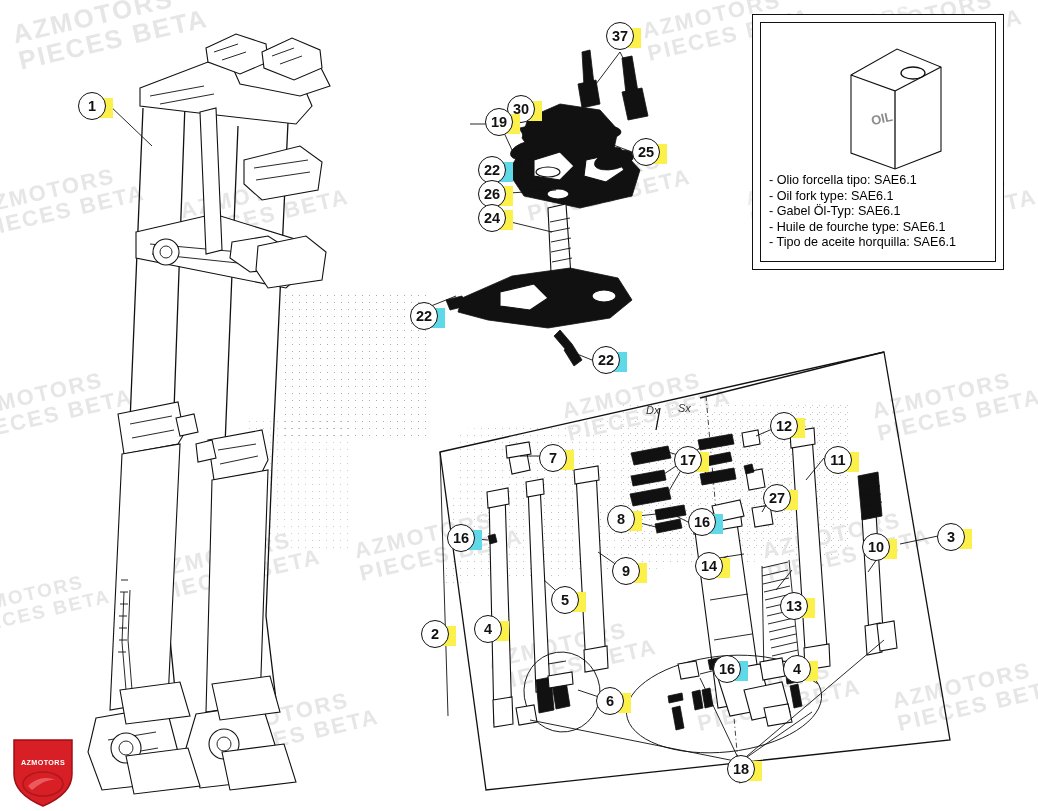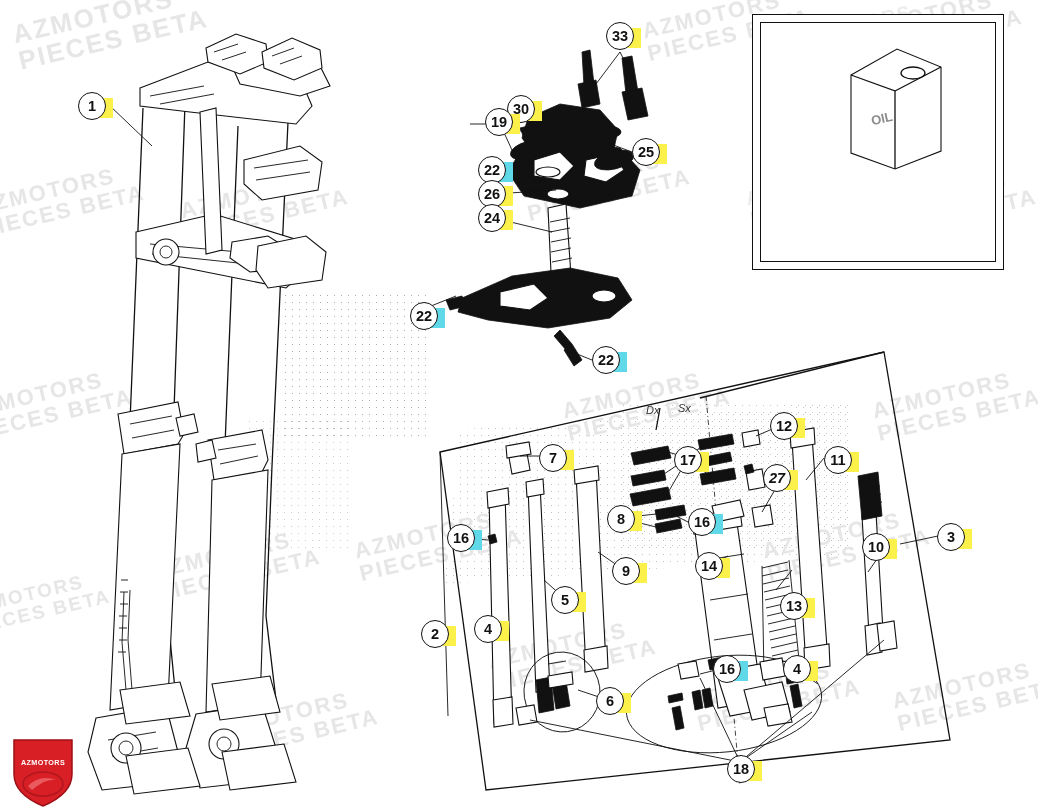--- a/index.html
+++ b/index.html
@@ -372,39 +372,46 @@
   <div id="oilbox">
     <div class="inner"></div>
     <svg class="oilcan" width="110" height="135" viewBox="0 0 110 135">
       <path class="fl-w" d="M10 34 L56 8 L100 26 L100 110 L54 128 L10 112 Z"></path>
       <path class="ln" d="M10 34 L54 50 L54 128"></path>
       <path class="ln" d="M54 50 L100 26"></path>
       <ellipse class="ln" cx="72" cy="32" rx="12" ry="6"></ellipse>
     </svg>
     <div style="position:absolute;left:118px;top:96px;font-size:13px;color:#8c8c8c;
                 font-weight:700;transform:rotate(-12deg);">OIL</div>
+    <div id="oil-lines">
+      <div>- Olio forcella tipo: SAE6.1</div>
+      <div>- Oil fork type: SAE6.1</div>
+      <div>- Gabel Öl-Typ: SAE6.1</div>
+      <div>- Huile de fourche type: SAE6.1</div>
+      <div>- Tipo de aceite horquilla: SAE6.1</div>
+    </div>
   </div>
 
   <div id="logo">
     <svg class="shield" viewBox="0 0 62 70">
       <path d="M2 2 L60 2 L60 36 Q60 56 31 68 Q2 56 2 36 Z" fill="#d81f26" stroke="#9c1016" stroke-width="1.5"></path>
       <ellipse cx="31" cy="46" rx="20" ry="12" fill="none" stroke="#b0171d" stroke-width="1.6"></ellipse>
       <path d="M16 48 Q28 36 44 42 Q34 40 20 52 Z" fill="#ef6a6f" opacity=".8"></path>
     </svg>
     <div class="txt">AZMOTORS</div>
   </div>
 
   <div id="callout-layer">
       <div class="badge yel" style="left: 78px; top: 92px;">
         <div class="hl"></div>
         <div class="circ">1</div>
       </div>
       <div class="badge yel" style="left: 606px; top: 22px;">
         <div class="hl"></div>
-        <div class="circ">33</div>
+        <div class="circ">37</div>
       </div>
       <div class="badge yel" style="left: 507px; top: 95px;">
         <div class="hl"></div>
         <div class="circ">30</div>
       </div>
       <div class="badge yel" style="left: 485px; top: 108px;">
         <div class="hl"></div>
         <div class="circ">19</div>
       </div>
       <div class="badge yel" style="left: 632px; top: 138px;">
@@ -440,21 +447,21 @@
         <div class="circ">7</div>
       </div>
       <div class="badge yel" style="left: 674px; top: 446px;">
         <div class="hl"></div>
         <div class="circ">17</div>
       </div>
       <div class="badge yel" style="left: 824px; top: 446px;">
         <div class="hl"></div>
         <div class="circ">11</div>
       </div>
-      <div class="badge yel" style="left: 763px; top: 464px; font-style: italic;">
+      <div class="badge yel" style="left: 763px; top: 484px;">
         <div class="hl"></div>
         <div class="circ">27</div>
       </div>
       <div class="badge cyn" style="left: 447px; top: 524px;">
         <div class="hl"></div>
         <div class="circ">16</div>
       </div>
       <div class="badge yel" style="left: 607px; top: 505px;">
         <div class="hl"></div>
         <div class="circ">8</div>

